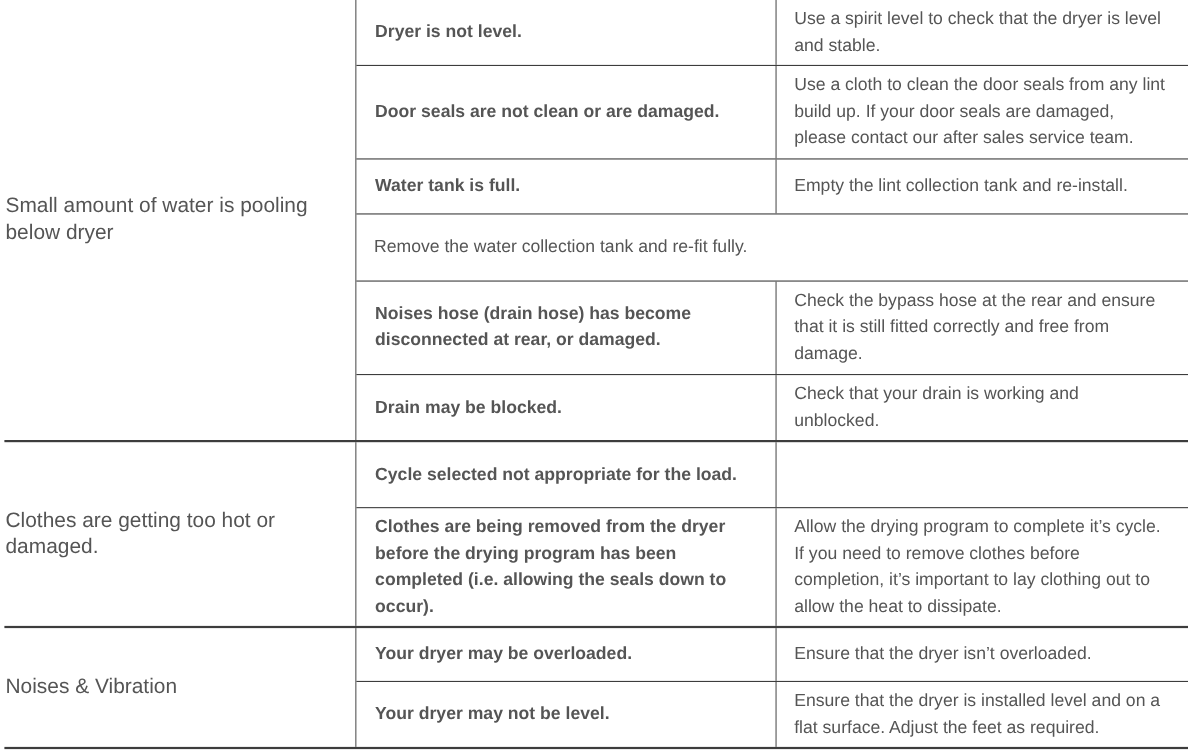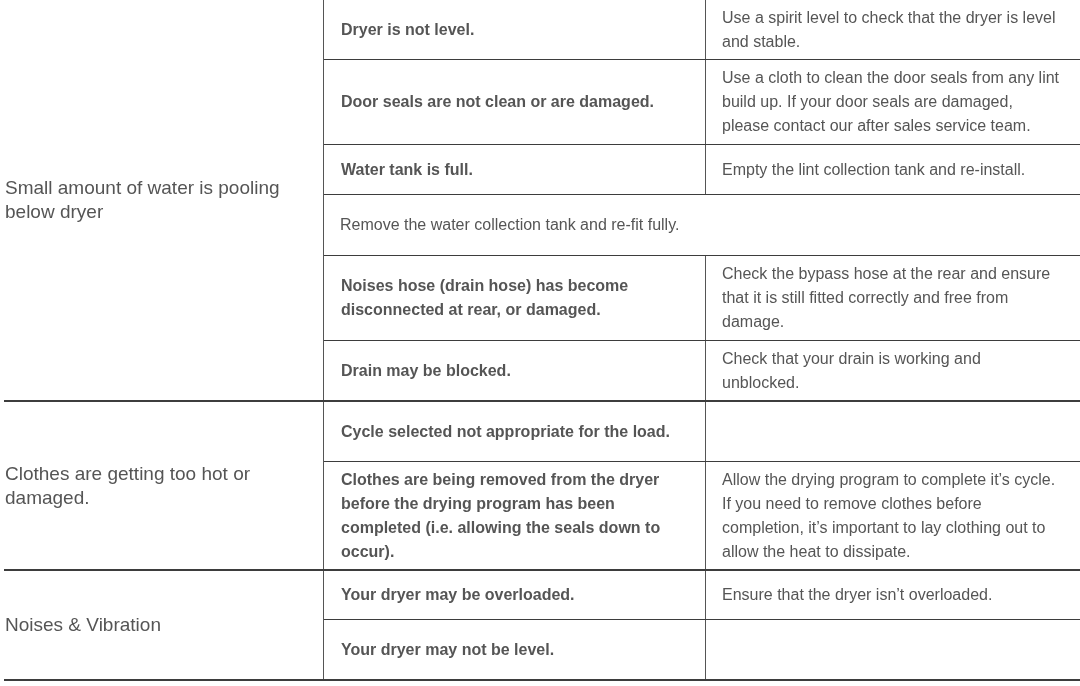--- a/index.html
+++ b/index.html
@@ -66,17 +66,18 @@
 
   <div class="group">
     <div class="symptom">Noises &amp; Vibration</div>
     <div class="rows">
       <div class="row" style="height:48px">
         <div class="cause">Your dryer may be overloaded.</div>
         <div class="sol">Ensure that the dryer isn’t overloaded.</div>
       </div>
       <div class="row" style="height:59px">
         <div class="cause">Your dryer may not be level.</div>
+        <div class="sol">Ensure that the dryer is installed level and on a flat surface. Adjust the feet as required.</div>
       </div>
     </div>
   </div>
 
 </div>
 
 </body></html>

